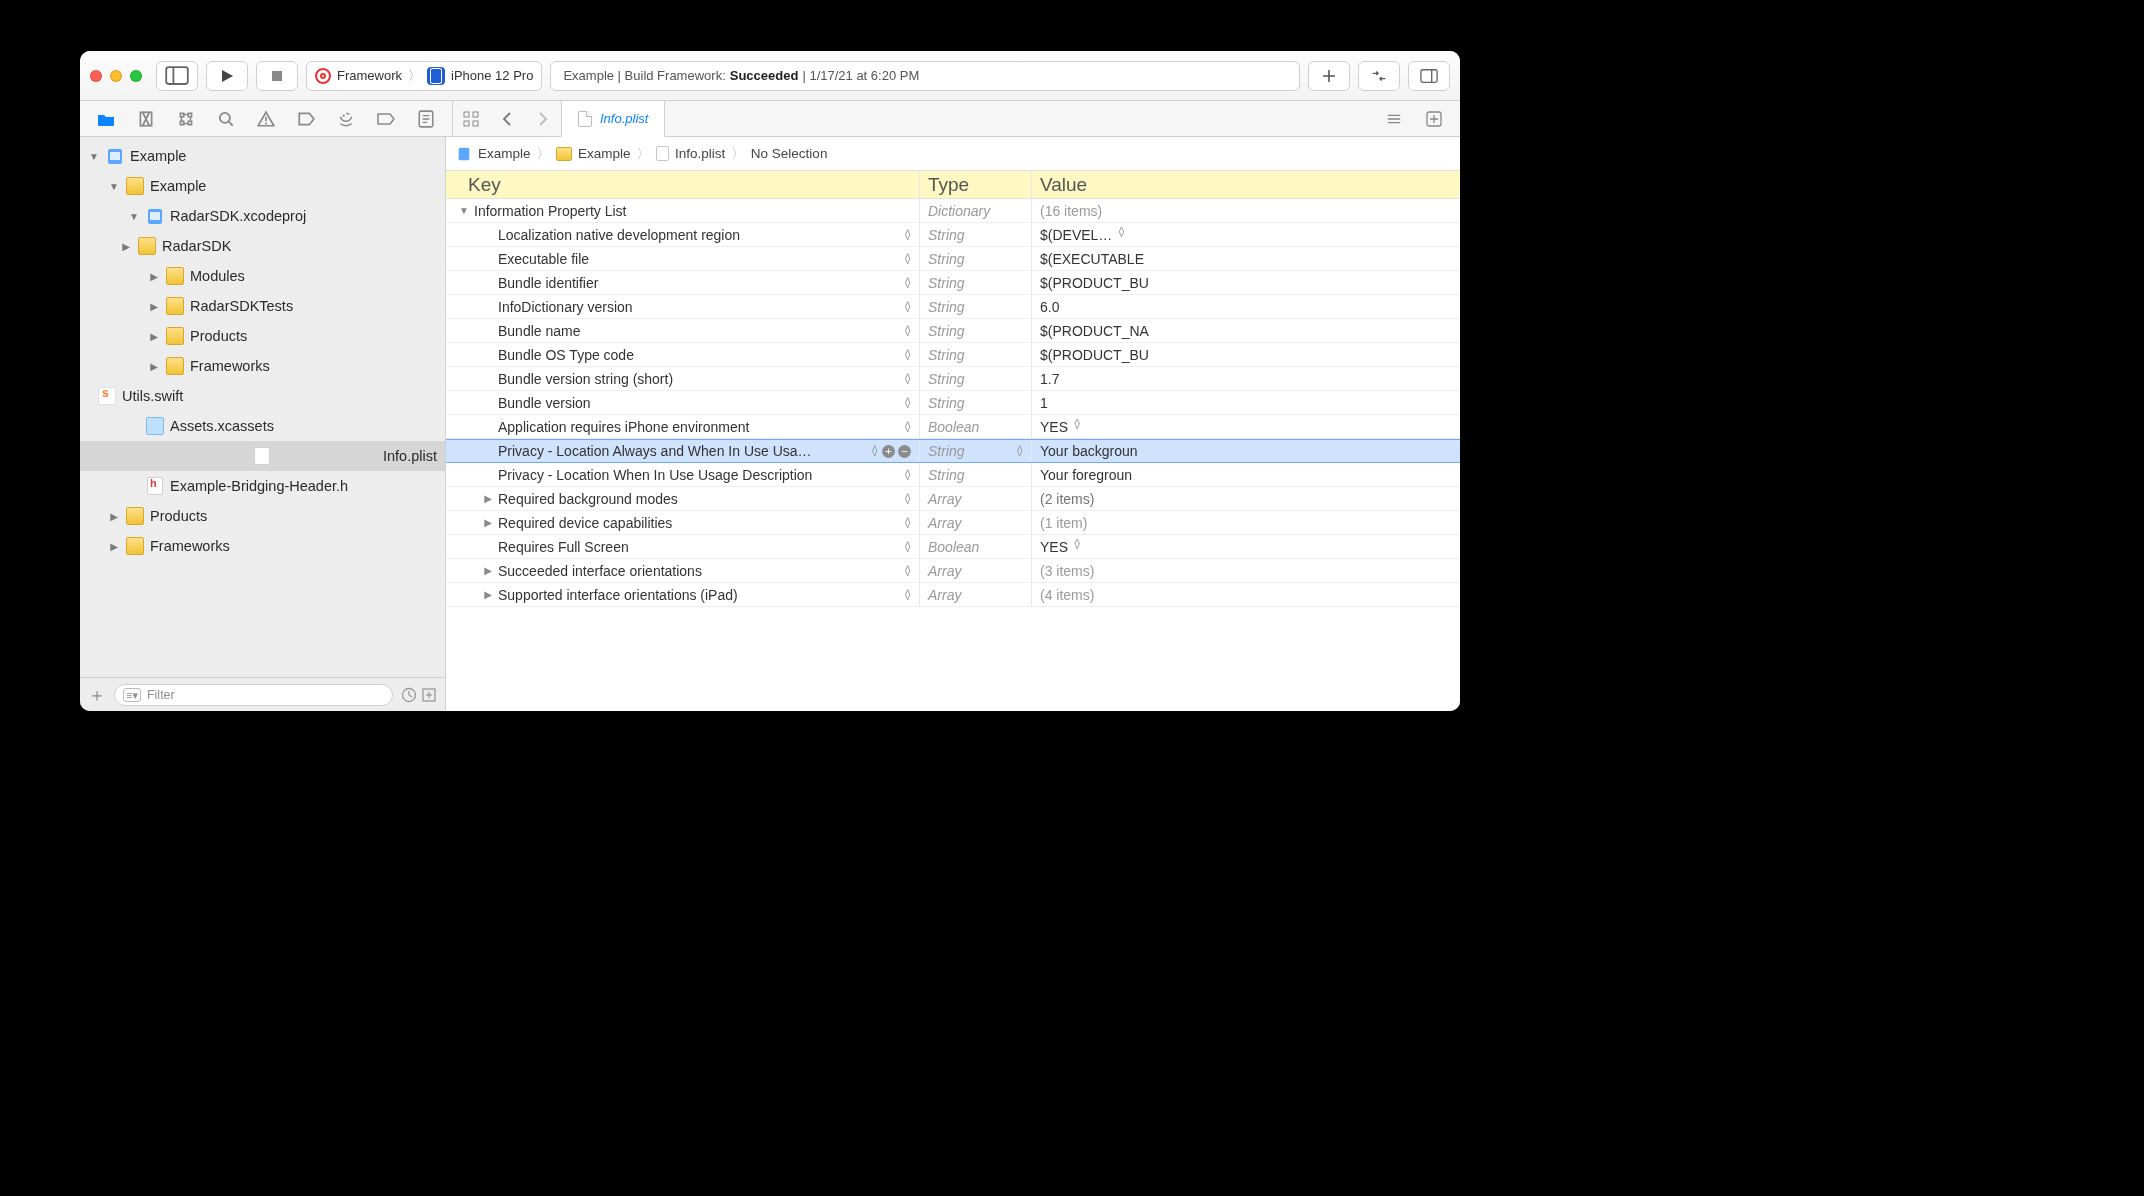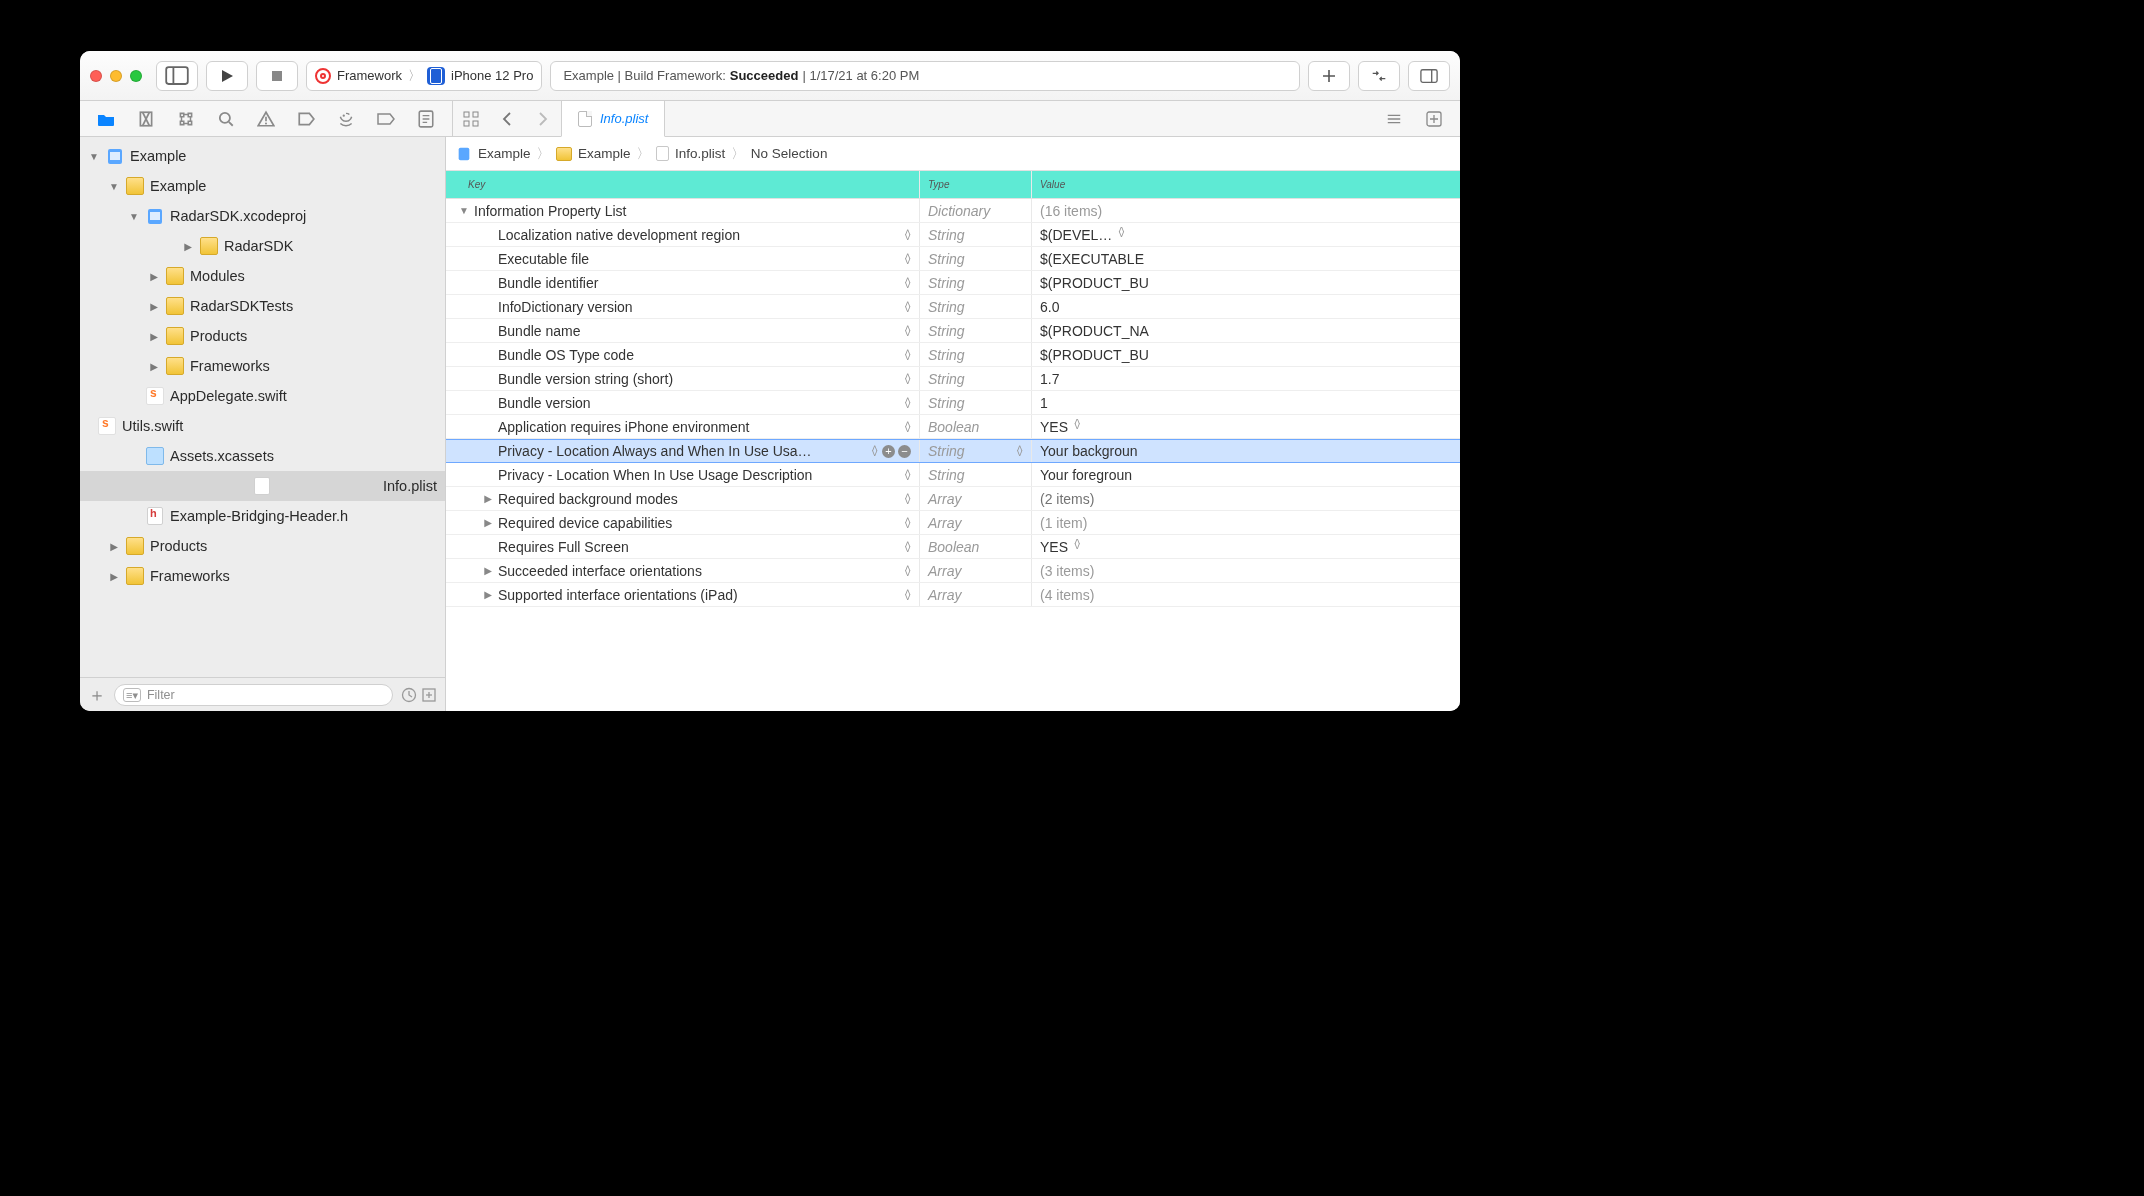--- a/index.html
+++ b/index.html
@@ -135,21 +135,21 @@
     padding:0 10px;font-size:13.5px;color:#444;gap:6px;
   }
   .crumb .chev{color:#b0b0b0;}
   .crumb .bicon{width:16px;height:16px;}
   .crumb .folder-mini{width:16px;height:14px;background:linear-gradient(#ffe08a,#f1c437);border:1px solid #d6a92a;border-radius:2px;}
   .crumb .doc-mini{width:13px;height:15px;border:1px solid #c8c8c8;border-radius:2px;background:#fff;}
   .plist{
     flex:1;display:flex;flex-direction:column;font-size:14px;
   }
   .phead{
-    height:28px;display:flex;border-bottom:1px solid #e1e1e1;background:#5eead4;color:#555;font-size:10px;font-style:italic;
+    height:28px;display:flex;border-bottom:1px solid #e1e1e1;background:#fef9c3;color:#555;font-size:19px;
   }
   .col{display:flex;align-items:center;padding:0 8px;border-right:1px solid #e9e9e9;}
   .col.key{flex:0 0 474px;}
   .col.type{flex:0 0 112px;}
   .col.val{flex:1;border-right:none;}
   .prow{
     height:24px;display:flex;border-bottom:1px solid #eee;align-items:stretch;
   }
   .prow .col.key{gap:4px;overflow:hidden;white-space:nowrap;}
   .prow .kdisc{width:12px;display:inline-flex;justify-content:center;color:#888;font-size:10px;}
@@ -346,21 +346,21 @@
           <div class="node" style="padding-left: 48px;">
             <span class="disclose open"></span>
             <span class="ficon xcproj">
               <svg viewBox="0 0 16 18">
                 <rect x="1" y="2" width="14" height="15" rx="2" fill="#5aa7ff"></rect>
                 <rect x="3" y="5" width="10" height="8" fill="#fff" opacity=".8"></rect>
               </svg>
             </span>
             <span>RadarSDK.xcodeproj</span>
           </div>
-          <div class="node" style="padding-left: 102px;">
+          <div class="node" style="padding-left: 40px;">
             <span class="disclose closed"></span>
             <span class="ficon folder"></span>
             <span>RadarSDK</span>
           </div>
           <div class="node" style="padding-left: 68px;">
             <span class="disclose closed"></span>
             <span class="ficon folder"></span>
             <span>Modules</span>
           </div>
           <div class="node" style="padding-left: 68px;">
@@ -370,25 +370,20 @@
           </div>
           <div class="node" style="padding-left: 68px;">
             <span class="disclose closed"></span>
             <span class="ficon folder"></span>
             <span>Products</span>
           </div>
           <div class="node" style="padding-left: 68px;">
             <span class="disclose closed"></span>
             <span class="ficon folder"></span>
             <span>Frameworks</span>
-          </div>
-          <div class="node" style="padding-left: 48px;">
-            <span class="disclose none"></span>
-            <span class="ficon swift"></span>
-            <span>AppDelegate.swift</span>
           </div>
           <div class="node" style="">
             <span class="disclose none"></span>
             <span class="ficon swift"></span>
             <span>Utils.swift</span>
           </div>
           <div class="node" style="padding-left: 48px;">
             <span class="disclose none"></span>
             <span class="ficon assets"></span>
             <span>Assets.xcassets</span>

